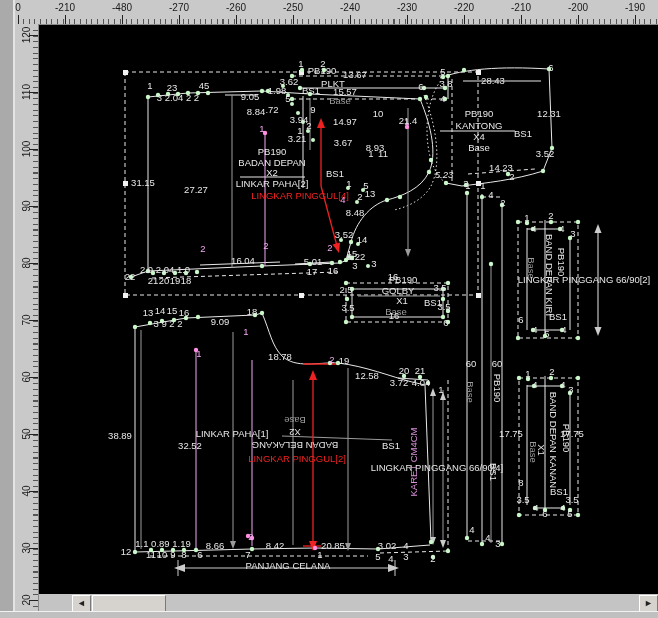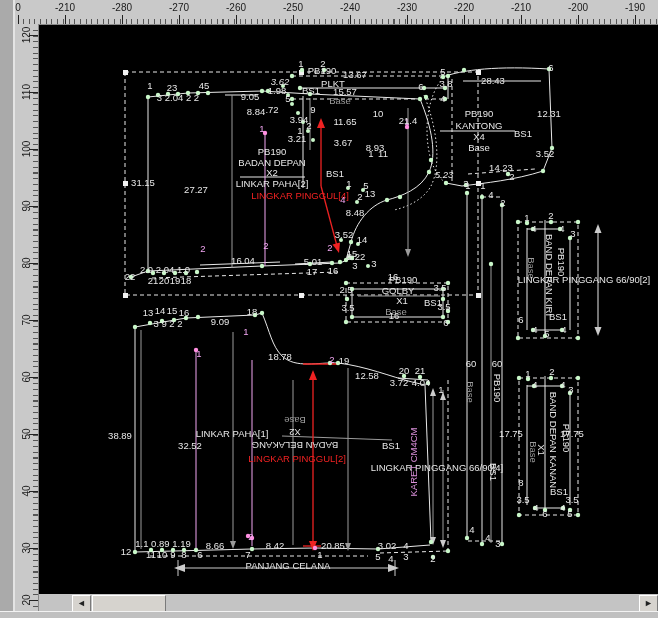--- a/index.html
+++ b/index.html
@@ -334,28 +334,28 @@
     <div class="anno" style="left: 150px; top: 86px;">1</div>
     <div class="anno" style="left: 172px; top: 88px;">23</div>
     <div class="anno" style="left: 204px; top: 86px;">45</div>
     <div class="anno" style="left: 178px; top: 98px;">3 2.04 2 2</div>
     <div class="anno" style="left: 250px; top: 97px; text-align: right;">9.05</div>
     <div class="anno" style="left: 421px; top: 87px;">6</div>
     <div class="anno p" style="left: 407px; top: 122px;">1</div>
     <div class="anno" style="left: 256px; top: 112px;">8.84</div>
     <div class="anno" style="left: 272px; top: 110px;">.72</div>
     <div class="anno" style="left: 313px; top: 110px;">9</div>
-    <div class="anno" style="left: 280px; top: 82px; font-style: italic;">3.62</div>
+    <div class="anno" style="left: 289px; top: 82px;">3.62</div>
     <div class="anno" style="left: 277px; top: 91px;">1.98</div>
     <div class="anno" style="left: 288px; top: 99px;">5</div>
     <div class="anno" style="left: 299px; top: 120px;">3.94</div>
     <div class="anno" style="left: 309px; top: 126px;">2</div>
     <div class="anno" style="left: 300px; top: 131px;">1</div>
     <div class="anno" style="left: 297px; top: 139px;">3.21</div>
-    <div class="anno" style="left: 345px; top: 122px;">11.65</div>
+    <div class="anno" style="left: 345px; top: 122px;">14.97</div>
     <div class="anno" style="left: 343px; top: 143px;">3.67</div>
     <div class="anno" style="left: 375px; top: 148px;">8.93</div>
     <div class="anno" style="left: 378px; top: 114px;">10</div>
     <div class="anno" style="left: 408px; top: 121px;">21.4</div>
     <div class="anno" style="left: 371px; top: 154px;">1</div>
     <div class="anno" style="left: 383px; top: 154px;">11</div>
     <div class="anno" style="left: 272px; top: 152px;">PB190</div>
     <div class="anno" style="left: 272px; top: 163px;">BADAN DEPAN</div>
     <div class="anno" style="left: 272px; top: 173px;">X2</div>
     <div class="anno" style="left: 272px; top: 184px;">LINKAR PAHA[2]</div>
@@ -522,21 +522,21 @@
 
 <div class="left-strip"></div>
 
 <div class="ruler-top">
   <div class="ticks"></div>
   <div id="ruler-top-labels">
       <div class="rlab-t" style="left: 3px;">0</div>
       <div class="tick-t" style="left: 3px;"></div>
       <div class="rlab-t" style="left: 50px;">-210</div>
       <div class="tick-t" style="left: 50px;"></div>
-      <div class="rlab-t" style="left: 107px;">-280</div>
+      <div class="rlab-t" style="left: 107px;">-480</div>
       <div class="tick-t" style="left: 107px;"></div>
       <div class="rlab-t" style="left: 164px;">-270</div>
       <div class="tick-t" style="left: 164px;"></div>
       <div class="rlab-t" style="left: 221px;">-260</div>
       <div class="tick-t" style="left: 221px;"></div>
       <div class="rlab-t" style="left: 278px;">-250</div>
       <div class="tick-t" style="left: 278px;"></div>
       <div class="rlab-t" style="left: 335px;">-240</div>
       <div class="tick-t" style="left: 335px;"></div>
       <div class="rlab-t" style="left: 392px;">-230</div>

